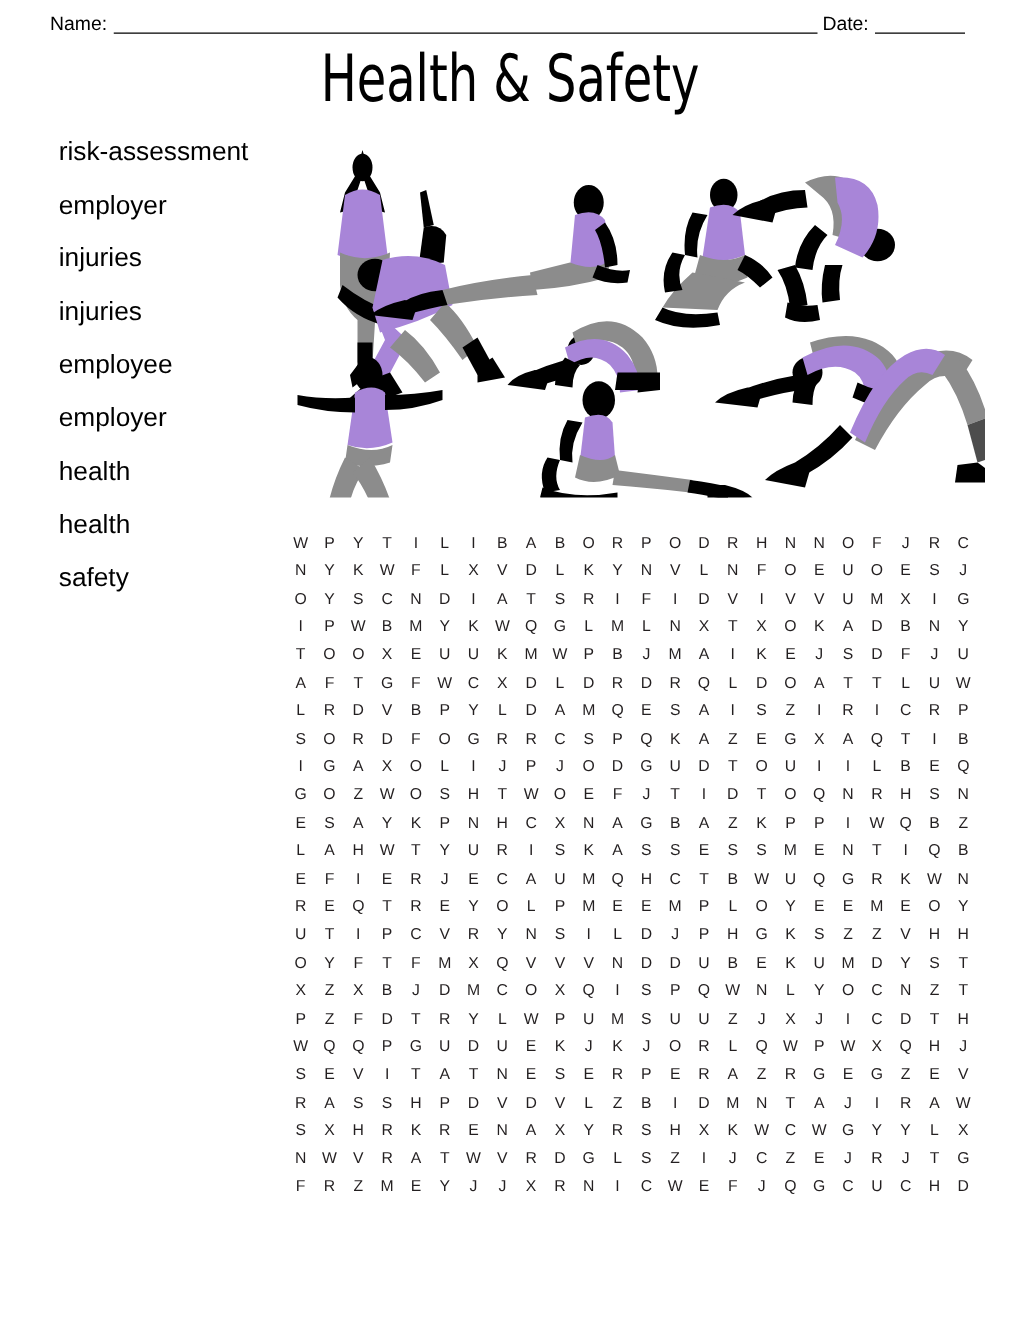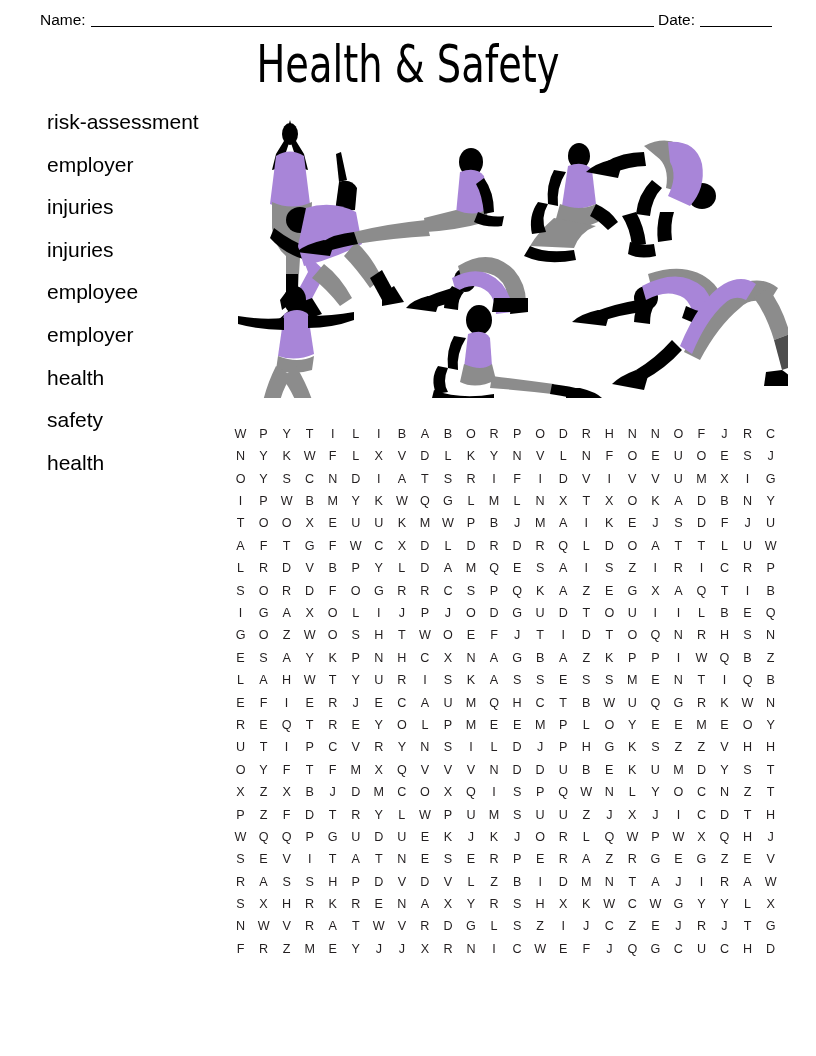--- a/index.html
+++ b/index.html
@@ -115,22 +115,22 @@
 <div class="title">Health &amp; Safety</div>
 
 <div class="wordlist">
     <div class="word">risk-assessment</div>
     <div class="word">employer</div>
     <div class="word">injuries</div>
     <div class="word">injuries</div>
     <div class="word">employee</div>
     <div class="word">employer</div>
     <div class="word">health</div>
+    <div class="word">health</div>
     <div class="word">safety</div>
-    <div class="word">health</div>
   </div>
 
 <div class="art">
 <svg viewBox="0 0 560 290" xmlns="http://www.w3.org/2000/svg">
 
   <g>
     <path d="M62 12 L56 33 L48 46 L44 62 L52 60 L58 44 L62 32 L66 44 L72 60 L80 62 L76 46 L68 33 Z" fill="#000"></path>
     <ellipse cx="62" cy="26" rx="8" ry="11" fill="#000"></ellipse>
     <path d="M48 48 q14 -9 28 0 l6 48 q-20 9 -40 0 Z" fill="#a885d8"></path>
     <path d="M44 94 q20 9 40 0 l-2 38 q-10 4 -10 18 l-2 32 l-12 0 l0 -34 q-12 -10 -14 -28 Z" fill="#8c8c8c"></path>

